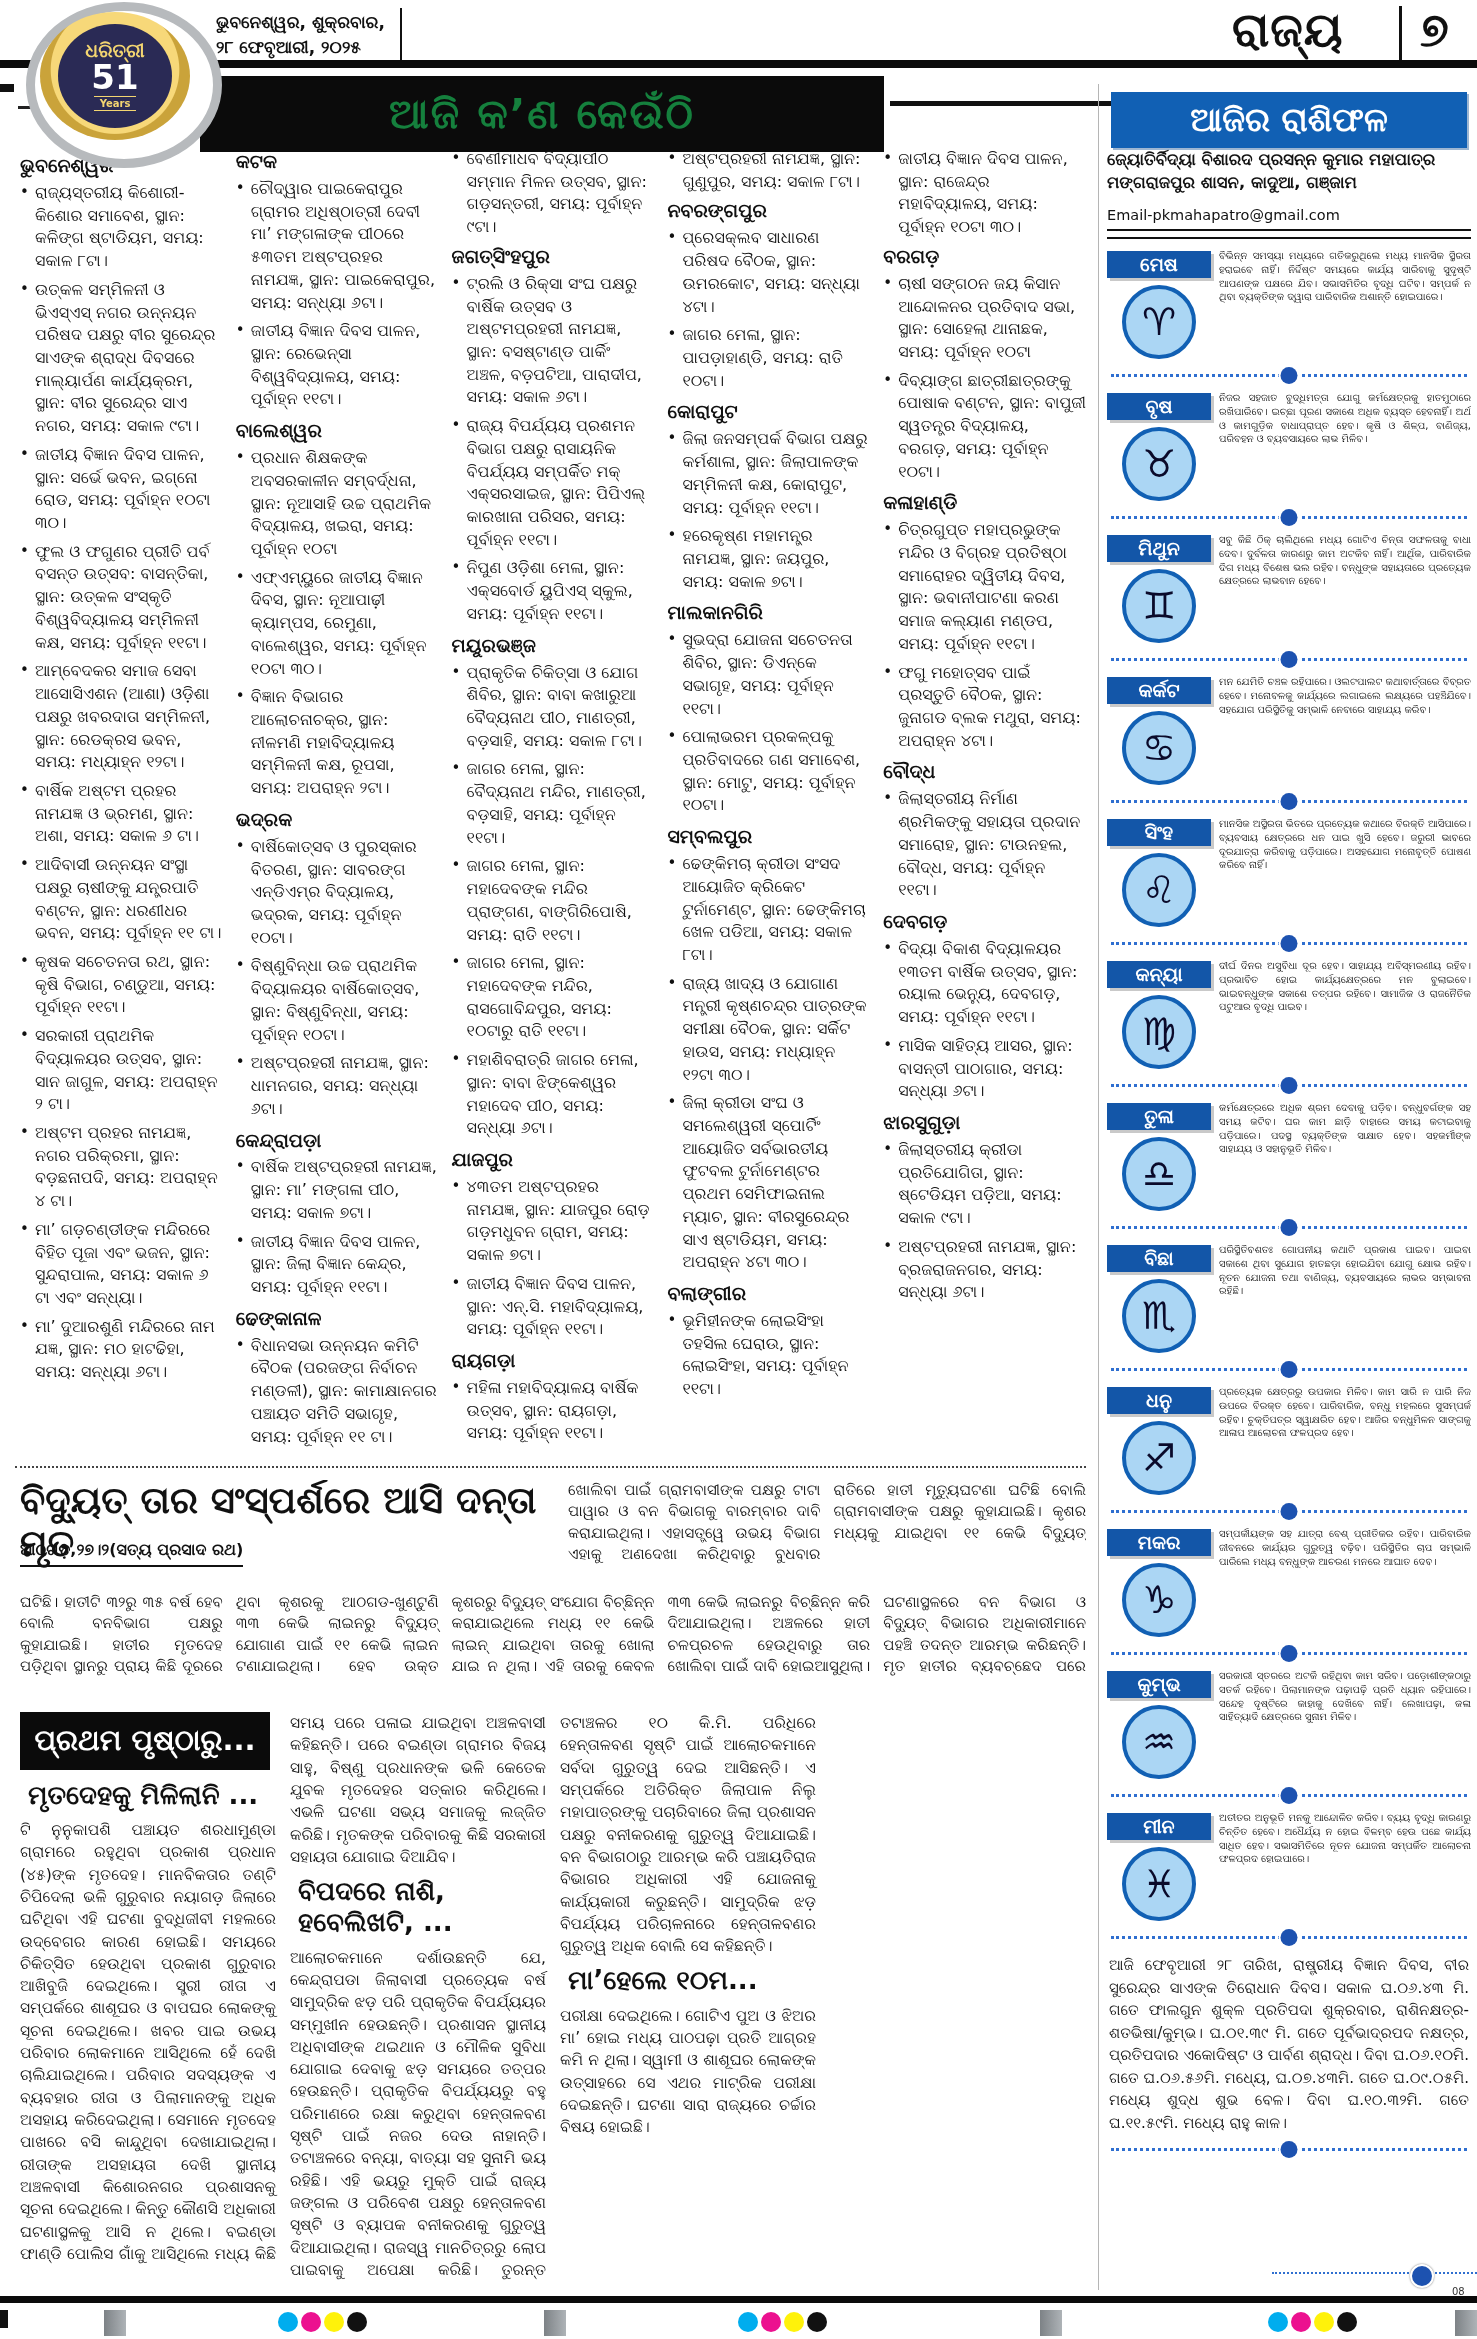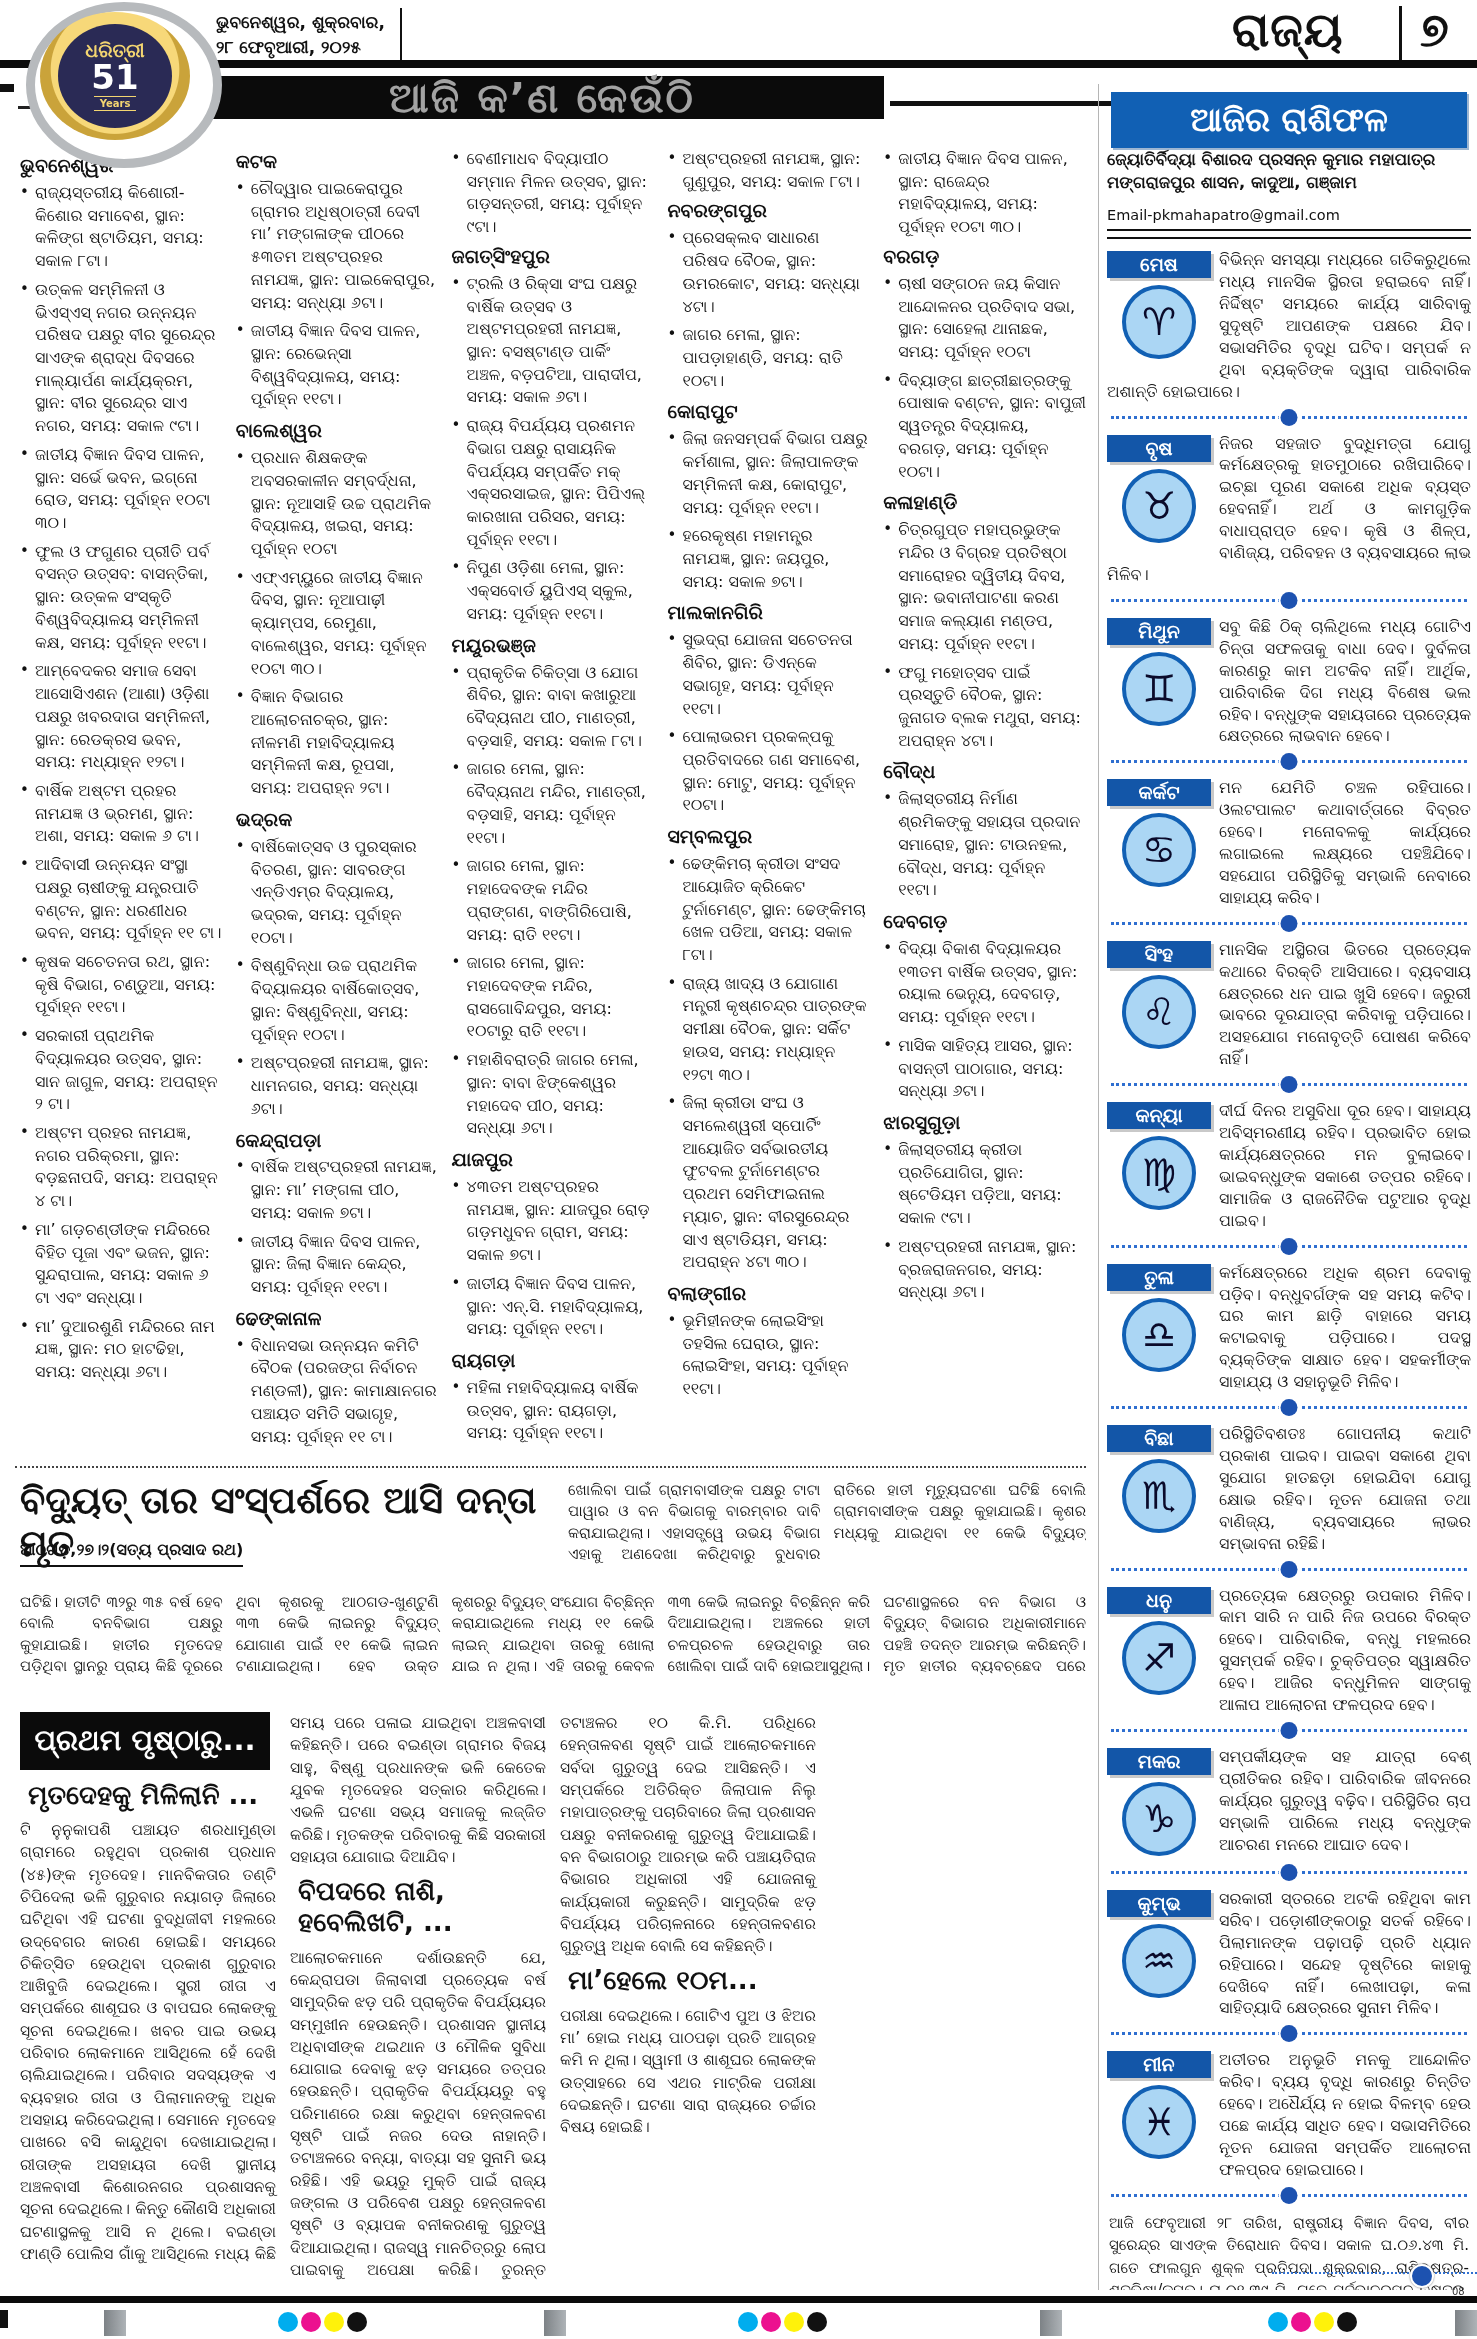--- a/index.html
+++ b/index.html
@@ -17,21 +17,21 @@
   .logo-name{color:#f3d571;font-size:19px;font-weight:bold;line-height:1;}
   .logo-years-num{color:#ffffff;font-size:34px;font-weight:bold;line-height:1.05;}
   .logo-years-lbl{color:#f3d571;font-size:10px;font-weight:bold;border-top:1px solid #f3d571;border-bottom:1px solid #f3d571;padding:1px 6px;}
   .dateline{position:absolute;left:216px;top:10px;font-size:17px;font-weight:bold;line-height:1.45;}
   .date-vrule{position:absolute;left:400px;top:8px;width:2px;height:52px;background:#111;}
   .section-title{position:absolute;left:1232px;top:2px;font-size:47px;font-weight:bold;letter-spacing:1px;}
   .page-vrule{position:absolute;left:1399px;top:6px;width:3px;height:56px;background:#111;}
   .page-number{position:absolute;left:1420px;top:2px;font-size:47px;font-weight:bold;}
   .top-rule{position:absolute;left:0;top:60px;width:1477px;height:8px;background:#0b0b0b;}
   
-  .list-banner{position:absolute;left:200px;top:76px;width:684px;height:43px;background:#0b0b0b;color:#a3a3a3;
+  .list-banner{position:absolute;left:200px;top:76px;width:684px;height:76px;background:#0b0b0b;color:#15803d;
                display:flex;align-items:center;justify-content:center;font-size:41px;font-weight:bold;letter-spacing:2px;}
   .banner-line-left{position:absolute;left:18px;top:106px;width:176px;height:3px;background:#222;}
   .banner-line-right{position:absolute;left:890px;top:101px;width:280px;height:5px;background:#111;}
   
   .listings{position:absolute;left:20px;top:148px;width:1066px;height:1306px;
             column-count:5;column-gap:13px;column-fill:auto;overflow:hidden;
             font-size:16px;line-height:1.42;text-align:left;}
   .listings h3.region{font-size:19px;font-weight:bold;margin:4px 0 3px 0;break-after:avoid;}
   .listings ul.events{list-style:none;margin:0 0 4px 0;padding:0;}
   .listings li{position:relative;padding-left:15px;margin-bottom:6px;break-inside:avoid-column;}
@@ -61,21 +61,21 @@
   .horo-byline{text-align:left;font-size:16.5px;font-weight:bold;line-height:1.4;}
   .horo-email{text-align:left;font-size:14.5px;margin:13px 6px 6px 0;}
   .horo-rule{height:6px;border-top:2px solid #111;border-bottom:2px solid #111;margin:4px 0 10px 0;}
   .h-entry{overflow:hidden;margin-bottom:2px;}
   .h-badge{float:left;width:104px;margin:2px 8px 2px 0;text-align:center;}
   .h-label{background:#1356a8;color:#fff;font-weight:bold;font-size:19px;padding:2px 4px;
            box-shadow:3px 3px 0 #c9c9c9;}
   .h-circle{width:66px;height:66px;margin:7px auto 0 auto;border-radius:50%;background:#abd6f4;
             border:4px solid #1160b4;display:flex;align-items:center;justify-content:center;}
   .h-circle .glyph{font-size:38px;color:#0a0a2a;line-height:1;}
-  .h-text{margin:0;font-size:16px;line-height:1.37;text-align:justify;}
+  .h-text{margin:0;font-size:10px;line-height:1.37;text-align:justify;}
   .h-sep{position:relative;height:20px;margin:5px 0;}
   .h-sep::before{content:"";position:absolute;left:4px;right:4px;top:8px;border-top:3px dotted #2f6fd0;}
   .h-sep .dot{position:absolute;left:50%;top:1px;width:17px;height:17px;border-radius:50%;
               background:#1d52b0;transform:translateX(-50%);box-shadow:0 0 0 2px #fff;}
   .panchanga{font-size:15px;line-height:1.5;text-align:justify;margin:6px 2px;}
   
   .blue-dotted{position:absolute;left:1272px;top:2264px;width:205px;height:20px;}
   .blue-dotted::before{content:"";position:absolute;left:0;right:0;top:8px;border-top:2px dotted #2f6fd0;}
   .blue-dotted .dot{position:absolute;left:138px;top:0;width:20px;height:20px;border-radius:50%;
                     background:#1d52b0;border:2px solid #fff;box-shadow:0 0 2px #777;}

